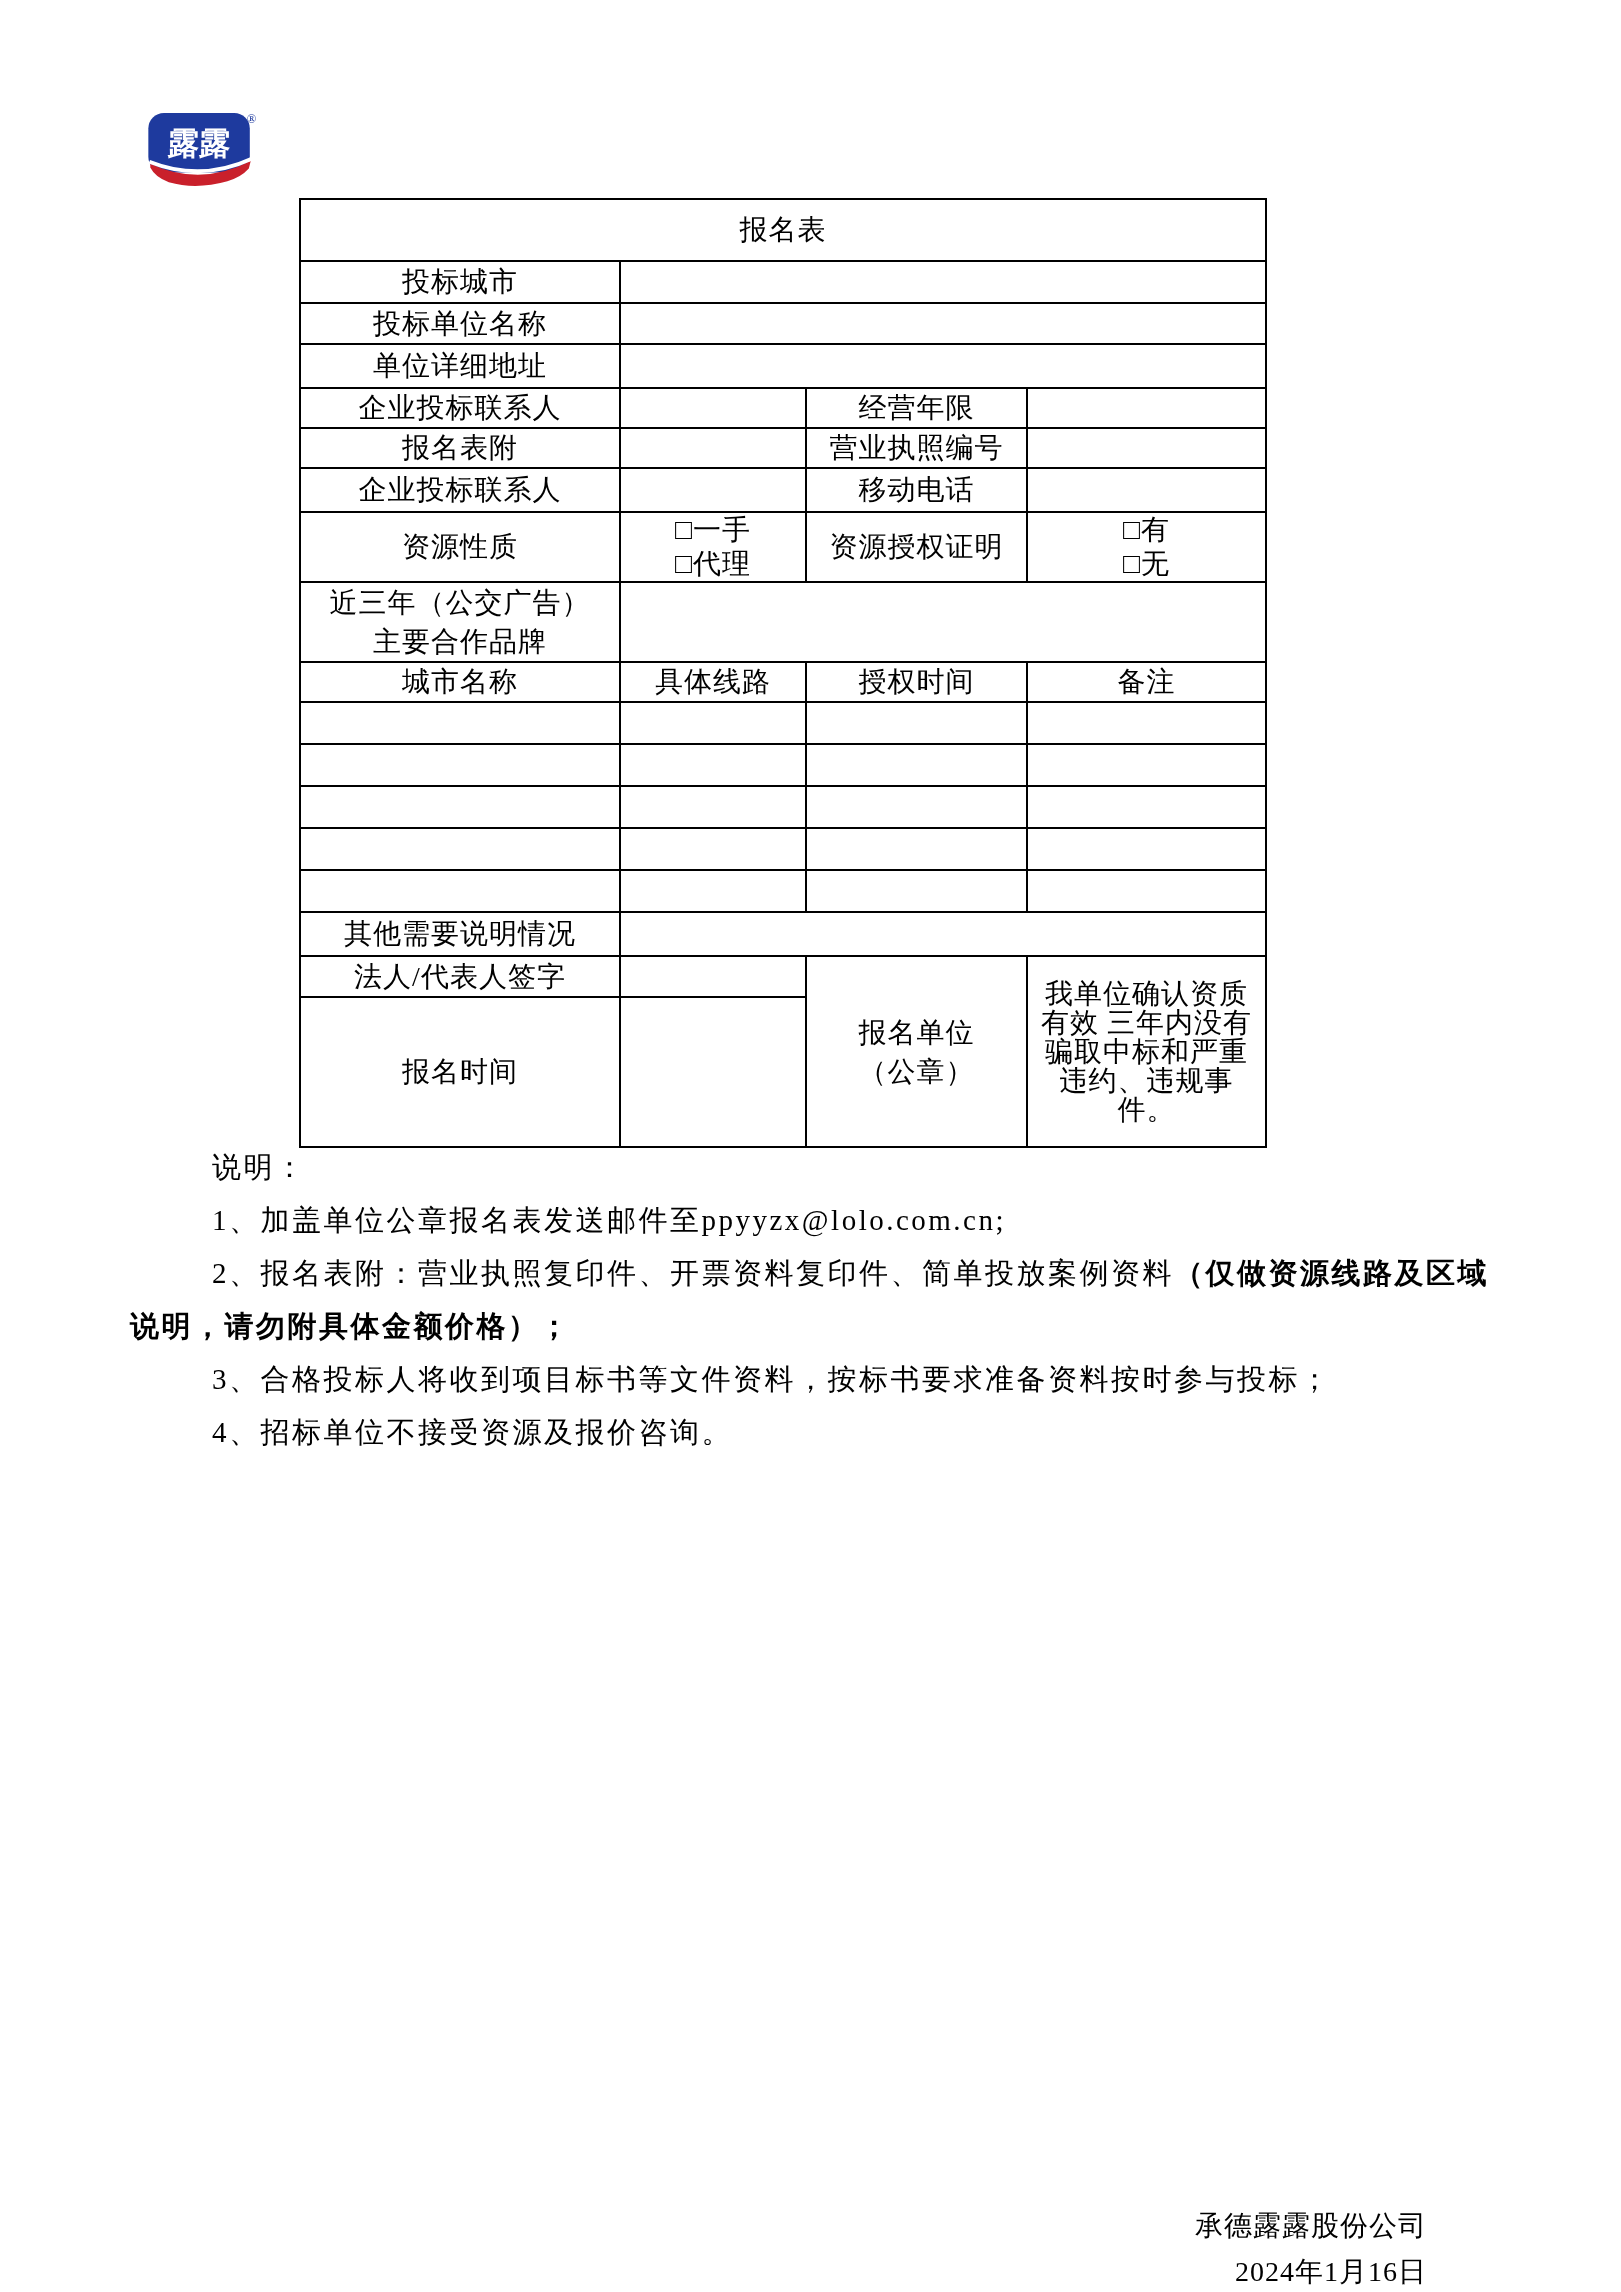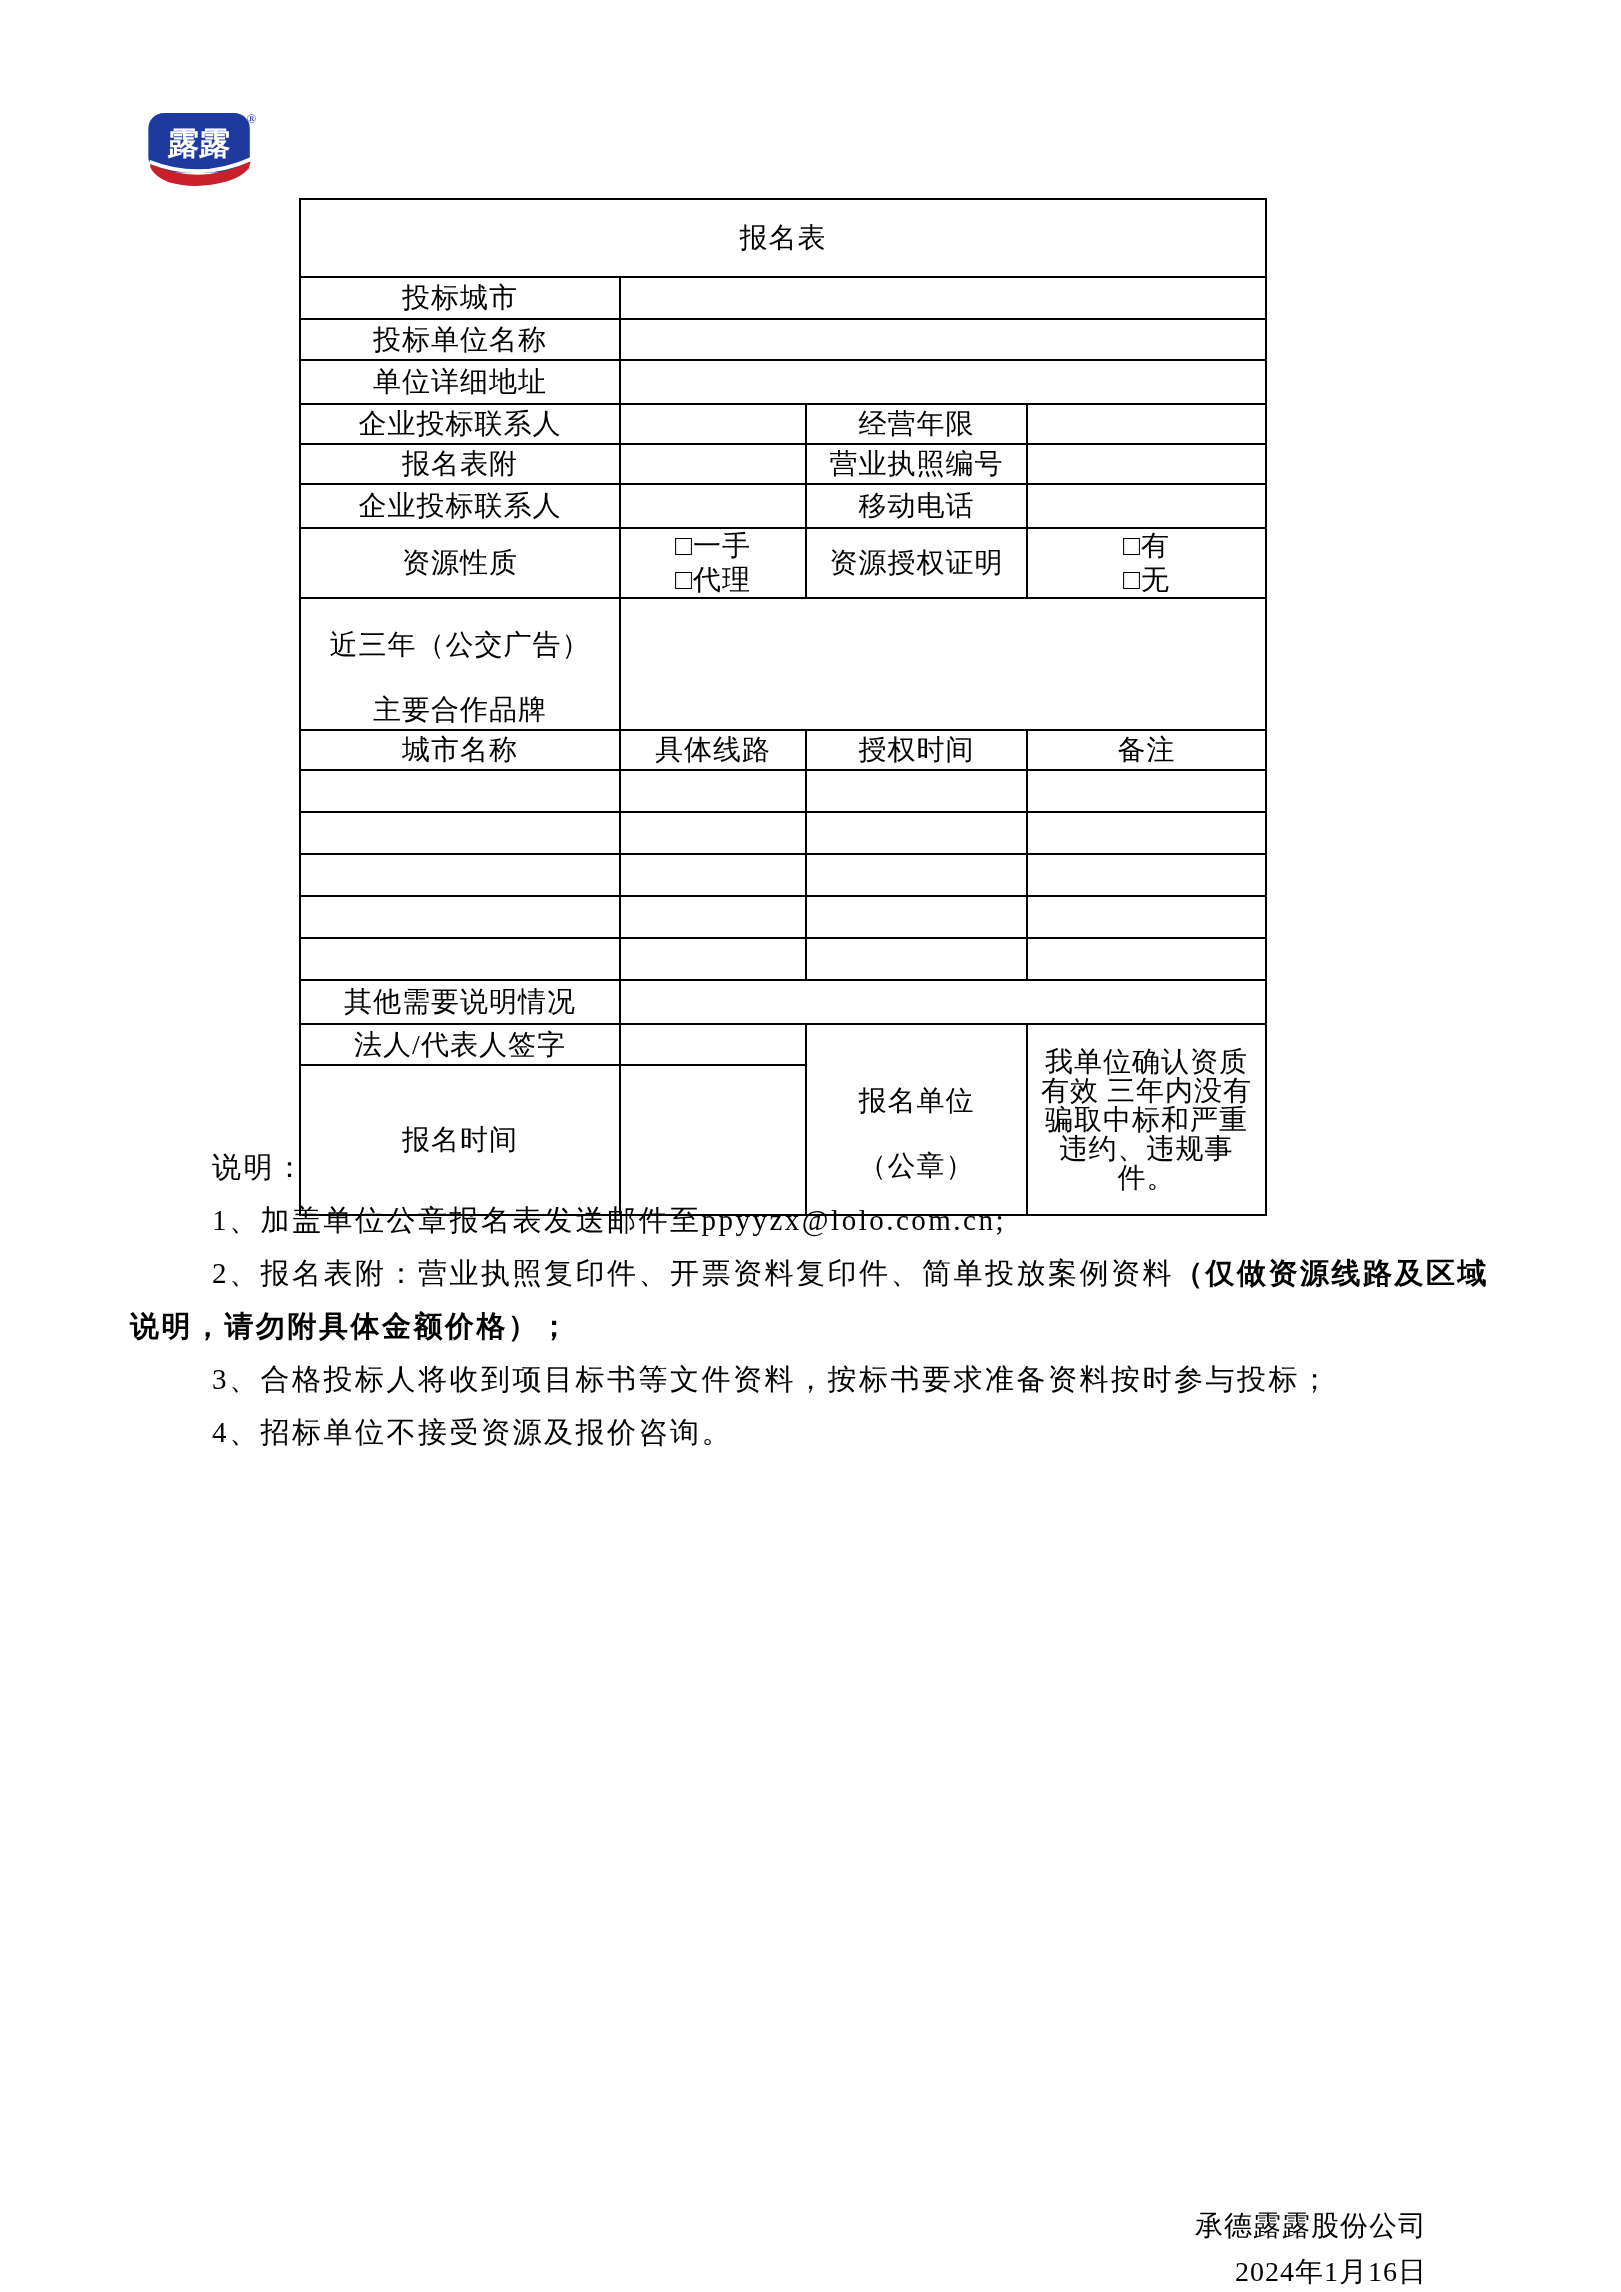--- a/index.html
+++ b/index.html
@@ -13,30 +13,30 @@
   
   table.form{
     position:absolute;left:299px;top:198px;width:965px;
     border-collapse:collapse;table-layout:fixed;
     border:2.9px solid #000;
   }
   table.form td,table.form th{
     border:2px solid #000;padding:0 3.9px;text-align:center;vertical-align:middle;
     font-size:28px;font-weight:normal;letter-spacing:1px;overflow:hidden;
   }
-  tr.h-title{height:78px;}
+  tr.h-title{height:62px;}
   td.title-cell{font-size:45px;font-weight:bold;letter-spacing:9.8px;}
   tr.h-r2{height:42px;margin-left:36px;} tr.h-r3{height:41px;} tr.h-r4{height:44px;}
   tr.h-r5{height:39px;} tr.h-r6{height:39px;} tr.h-r7{height:44px;}
   tr.h-res{height:69px;} tr.h-brand{height:74px;} tr.h-cityhdr{height:39px;}
   tr.h-empty{height:42px;} tr.h-other{height:44px;} tr.h-sign{height:41px;}
   tr.h-time{height:150px;padding-left:41px;}
   .opt-stack{display:inline-block;text-align:left;line-height:34px;}
   .opt-stack span{display:block;}
-  .two-line span{display:block;line-height:39px;margin-top:26px;}
+  .two-line span{display:block;line-height:39px;}
   td.decl-cell{
     font-size:18.6px;line-height:29px;letter-spacing:0;padding:0 7.8px;text-align:center;
   }
   
   .notes{
     position:absolute;left:130px;top:1141px;width:1364px;
     font-size:29px;line-height:53px;letter-spacing:2.5px;
   }
   .notes p{margin:0;text-indent:82px;}
   .notes .bold{font-weight:bold;}

